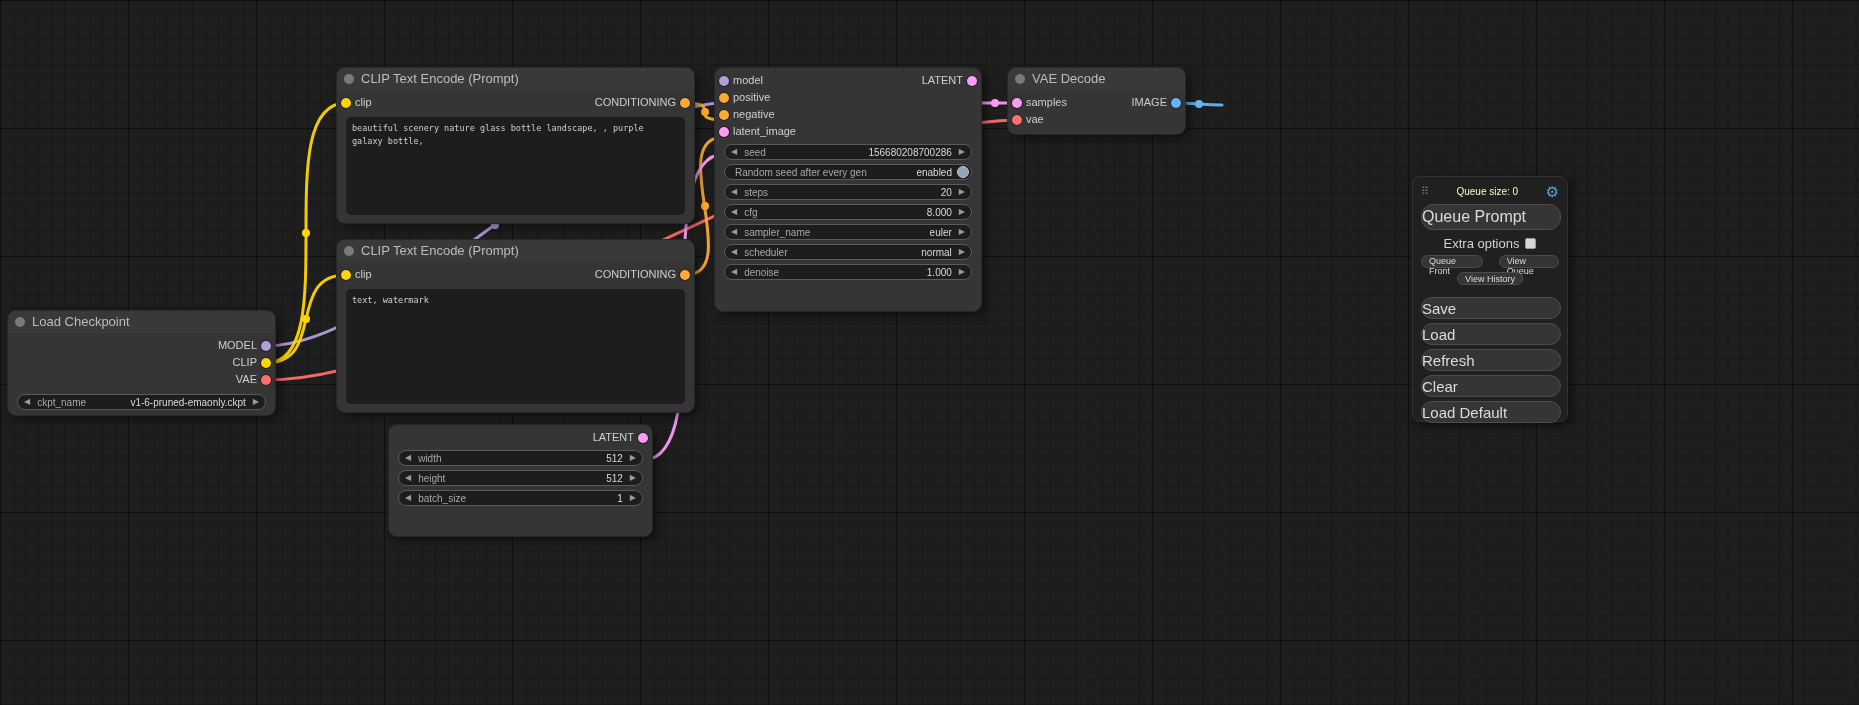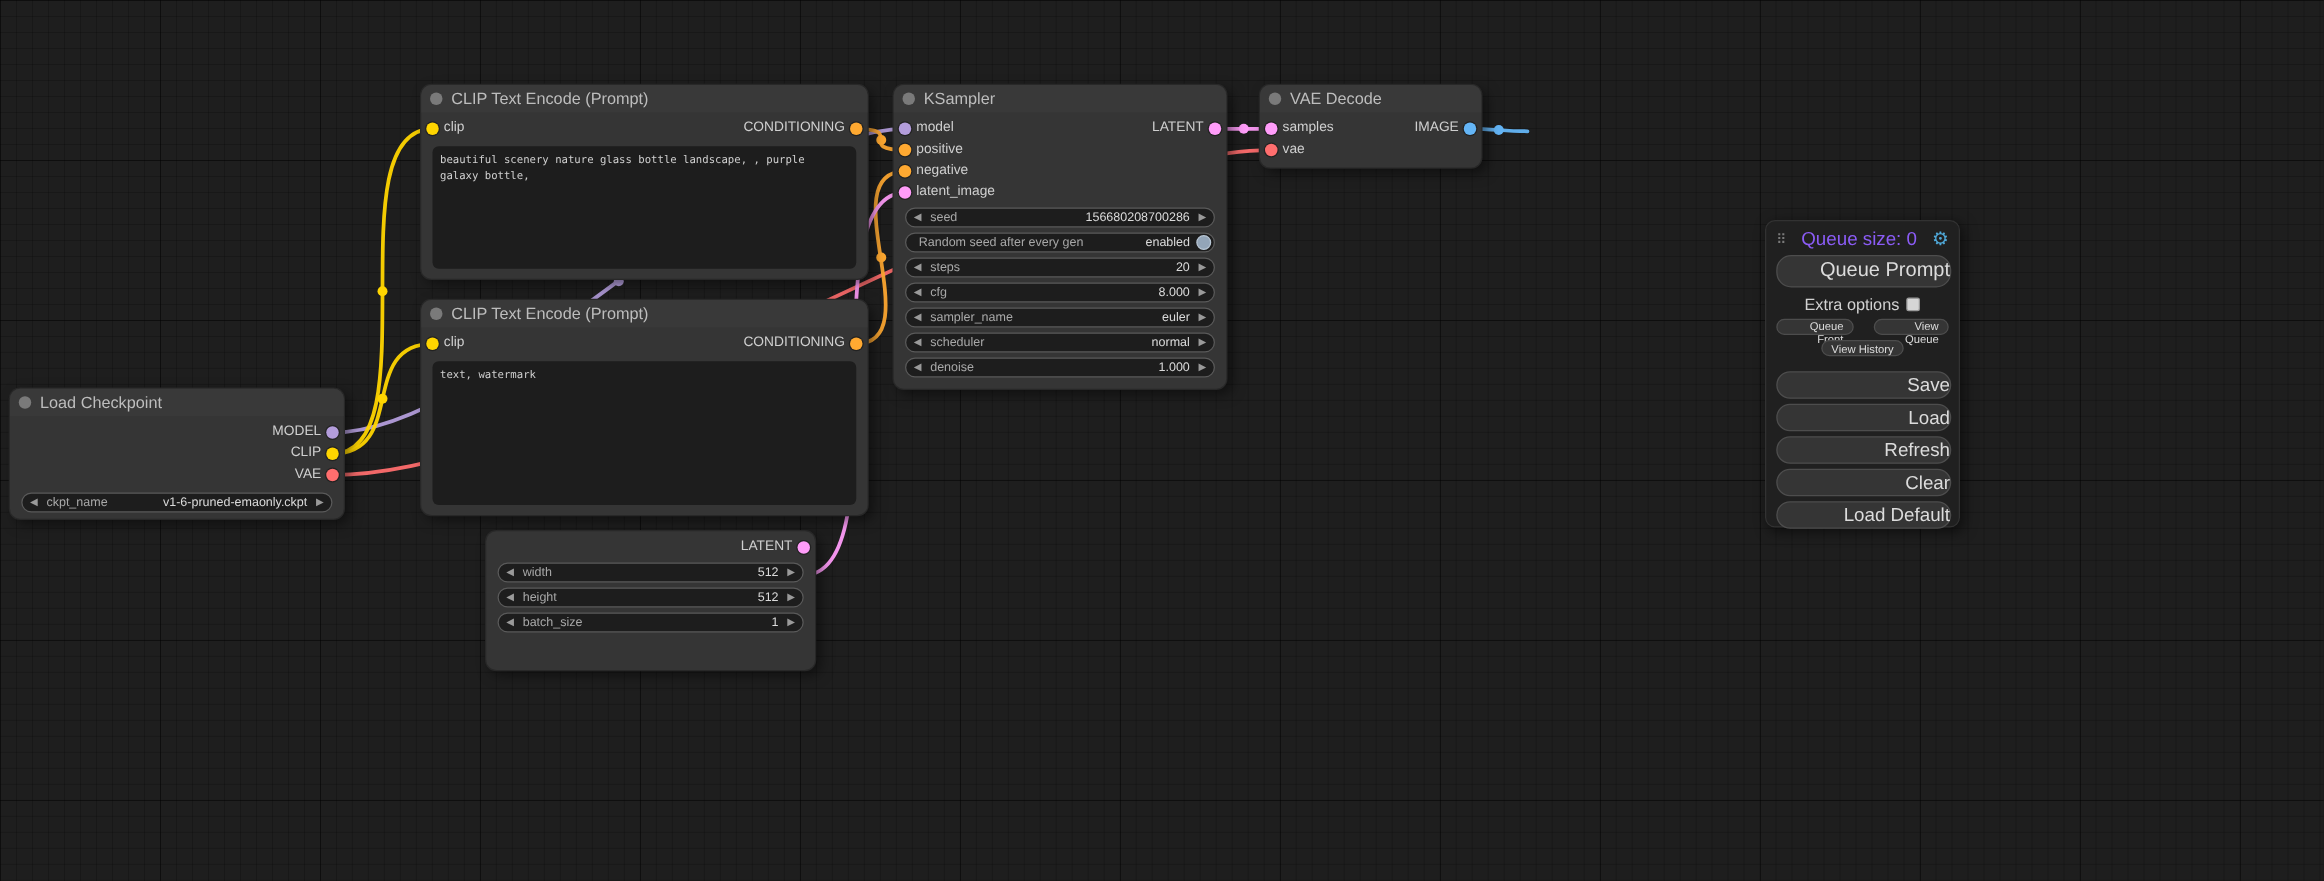--- a/index.html
+++ b/index.html
@@ -36,24 +36,24 @@
   .knob{width:12px;height:12px;border-radius:50%;background:#93a5b8;border:1px solid #b9c7d5;
     flex:none;margin-right:-4px}
   .textbox{margin:6px 9px 12px;background:#1d1d1d;border-radius:5px;padding:5px 6px;
     font-family:"DejaVu Sans Mono",monospace;font-size:8.5px;line-height:1.55;color:#cfcfcf;
     white-space:pre-wrap;word-break:break-word;overflow:hidden;cursor:text}
   .qpanel{position:absolute;left:1412px;top:176px;width:156px;height:246px;z-index:20;
     background:#202020;border:1px solid #323232;border-radius:8px;
     box-shadow:3px 3px 10px rgba(0,0,0,.55);padding:5px 8px;color:#ccc}
   .qhead{display:flex;align-items:center;justify-content:space-between;height:18px}
   .qdrag{color:#7a7a7a;font-size:11px;cursor:grab}
-  .qsize{font-size:15px;color:#8b5cf6}
+  .qsize{font-size:10px;color:#fef9c3}
   .qgear{font-size:15px;color:#4fa8d8;cursor:pointer;line-height:1}
   .qbtn{display:block;background:#353535;border:1px solid #4d4d4d;border-radius:12px;color:#dcdcdc;
-    font-family:inherit;cursor:pointer;text-align:right}
+    font-family:inherit;cursor:pointer;text-align:left}
   .qbtn.big{width:140px;height:26px;font-size:16px;margin:4px auto 0}
   .qextra{display:flex;align-items:center;justify-content:center;gap:6px;margin-top:6px;
     font-size:13px;height:15px;color:#d2d2d2}
   .qcheck{width:11px;height:11px;background:#d6d6d6;border-radius:2px;border:1px solid #9a9a9a;cursor:pointer}
   .qrow{display:flex;justify-content:center;gap:16px;margin-top:4px}
   .qbtn.tiny{display:inline-block;height:13px;font-size:9px;line-height:10px;padding:0 7px;border-radius:8px;margin:0}
   .qbtn.mid{width:140px;height:22px;font-size:15px;margin:4px auto 0}
   .qbtn.savegap{margin-top:12px}
 </style>
 </head>
@@ -162,24 +162,20 @@
     </div>
     <div class="widget">
       <span class="warr">◀</span>
       <span class="wname">batch_size</span>
       <span class="wval">1</span>
       <span class="warr">▶</span>
     </div>
   </div>
 
   <div class="node" style="left:715px;top:68px;width:266px;height:243px">
-    <div class="ntitle">
-      <span class="tdot"></span>
-      <span>KSampler</span>
-    </div>
     <div class="slots">
       <div class="srow">
         <span class="pdot pin" style="background:#B39DDB"></span>
         <span class="inlabel">model</span>
         <span class="outlabel">LATENT</span>
         <span class="pdot pout" style="background:#FF9CF9"></span>
       </div>
       <div class="srow">
         <span class="pdot pin" style="background:#FFA931"></span>
         <span class="inlabel">positive</span>

